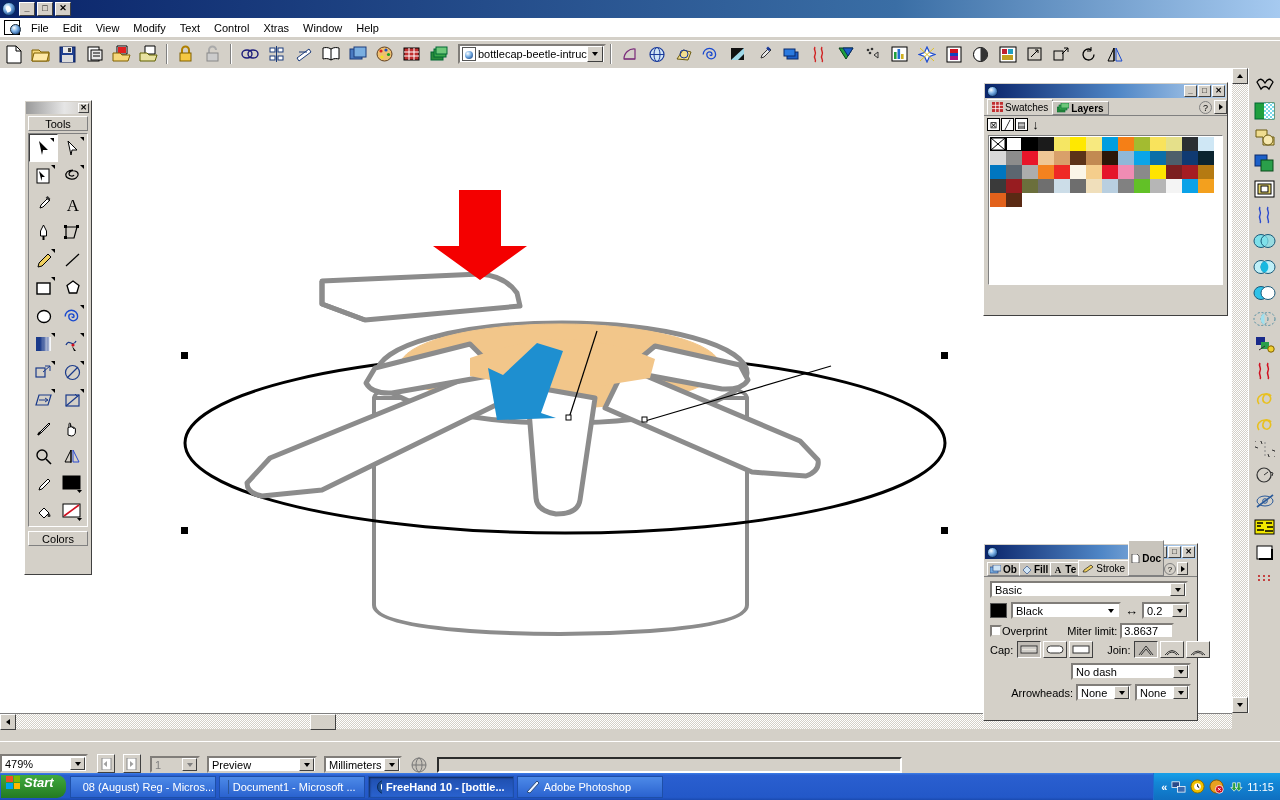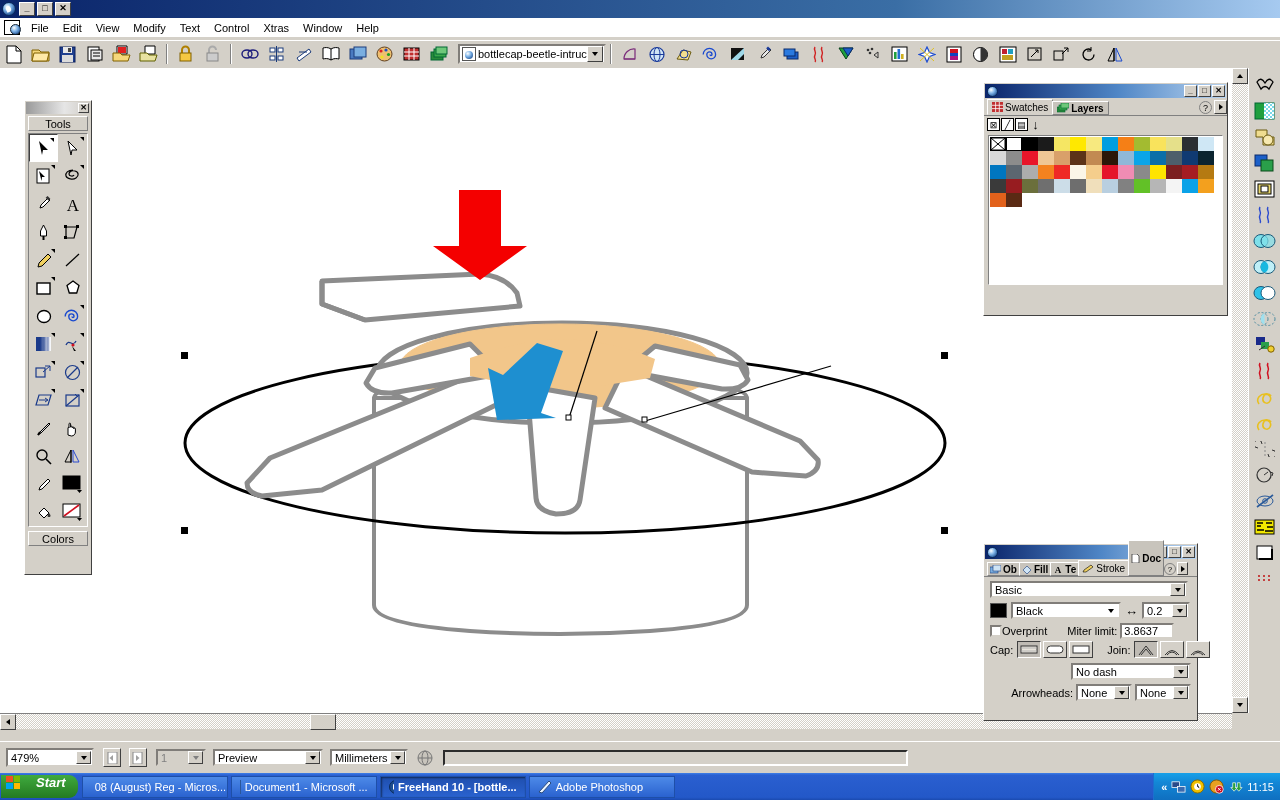--- a/index.html
+++ b/index.html
@@ -210,39 +210,39 @@
     background:#d4d0c8; border:1px solid; border-color:#808080 #fff #fff #808080; }
   .tool { height:28px; display:flex;align-items:center;justify-content:center; position:relative;}
   .tool.sel { background:#fff; border:1px solid; border-color:#404040 #fff #fff #404040;}
   .tool .tri { position:absolute; right:3px; top:3px; width:0;height:0;
     border-top:4px solid #000; border-left:4px solid transparent;}
 
   
   #statusbar {
     position:absolute; left:0; top:741px; width:1280px; height:32px;
     background:#d4d0c8; border-top:1px solid #fff;
-    display:flex; align-items:center; padding-left:6px; gap:3px;
+    display:flex; align-items:flex-end; gap:3px;
   }
   #statusbar .sb-combo { width:88px; height:19px; }
   .sq-btn { width:18px;height:19px;background:#d4d0c8;
     border:1px solid;border-color:#fff #404040 #404040 #fff;
     display:flex;align-items:center;justify-content:center;}
 
   
   #taskbar {
     position:absolute; left:0; top:773px; width:1280px; height:27px;
     background: linear-gradient(to bottom,#3f80e8 0%,#2a5fd0 8%,#2358c8 90%,#1a4ab0 100%);
     display:flex; align-items:center;
   }
   #start-btn {
     height:23px; margin:0 4px 0 1px; padding:0 12px 8px 5px;
     background: linear-gradient(to bottom,#3faa3f 0%,#32922f 50%,#237a22 100%);
     border-radius: 0 9px 9px 0;
     color:#fff; font-weight:bold; font-size:13px;
-    display:flex; align-items:center; gap:16px;
+    display:flex; align-items:center; gap:4px;
     font-style: italic;
   }
   .flag { width:14px;height:13px; display:grid; grid-template-columns:1fr 1fr; grid-template-rows:1fr 1fr; gap:1px;}
   .task-btn {
     height:22px; width:146px; margin-right:3px; padding:0 8px;
     background: linear-gradient(to bottom,#4d8ae8,#2a62cf);
     border:1px solid #1e4fa8; color:#fff; font-size:11px;
     display:flex; align-items:center; gap:4px; overflow:hidden; white-space:nowrap;
   }
   .task-btn.active { background: linear-gradient(to bottom,#1f4fae,#2a62cf);

